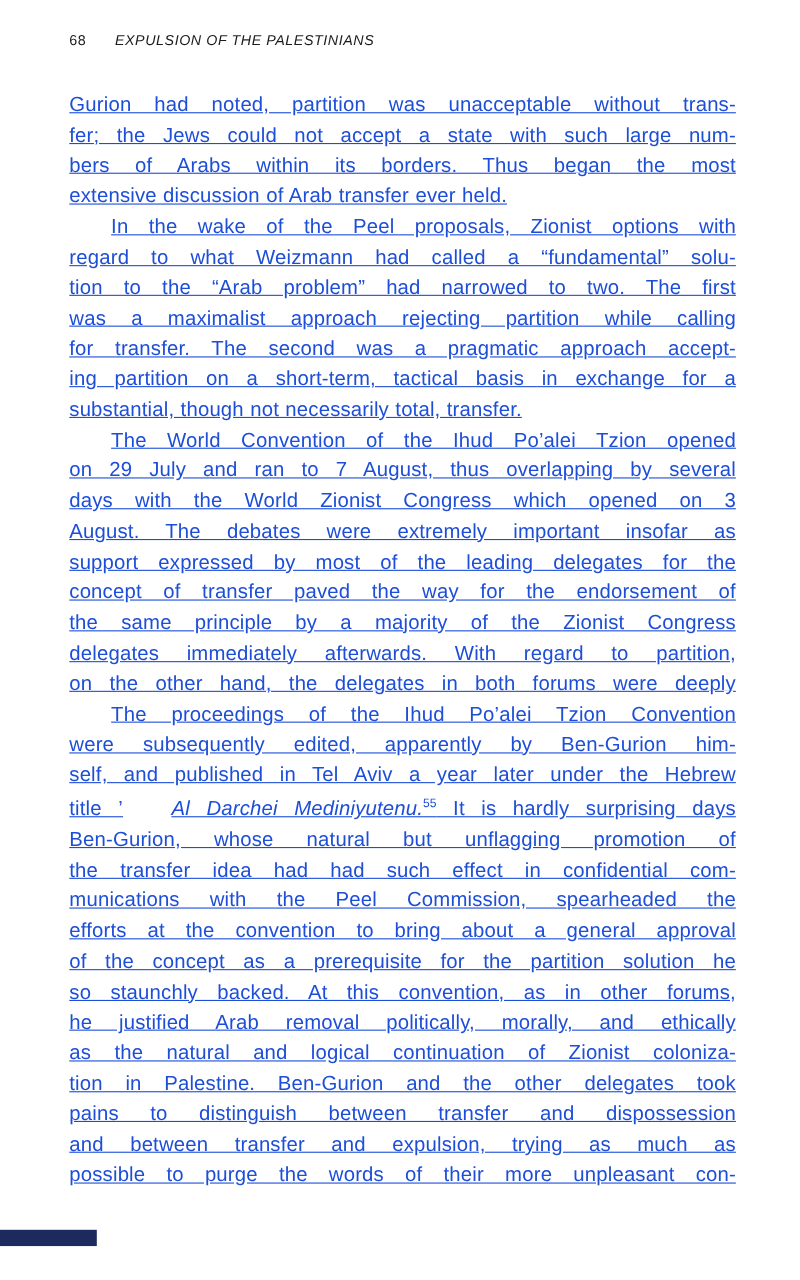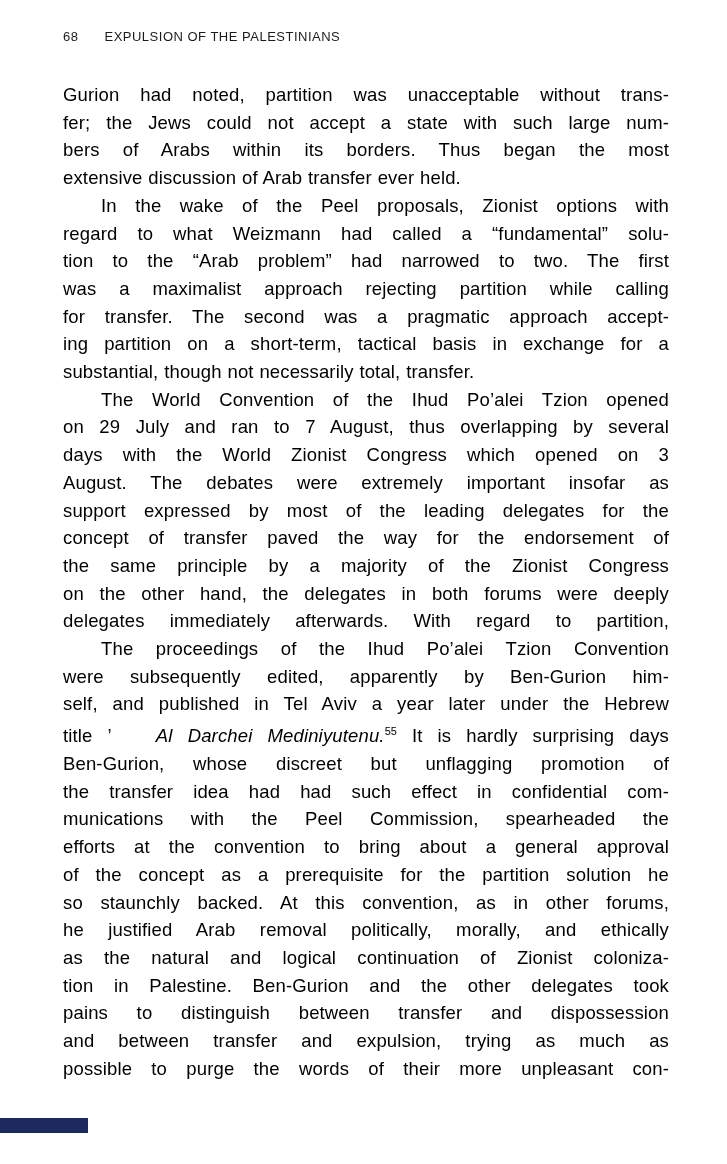--- a/index.html
+++ b/index.html
@@ -19,31 +19,32 @@
     left: 63px;
     right: 60px;
     display: flex;
     align-items: baseline;
     gap: 26px;
     font-size: 13px;
     letter-spacing: 0.5px;
     color: #1b1b1b;
   }
   .pagenum { font-size: 13px; }
-  .runtitle { text-transform: uppercase; }
+  .runtitle { text-transform: uppercase; font-style: italic; }
   .content {
     position: absolute;
     top: 81px;
     left: 63px;
     width: 606px;
     font-size: 18.5px;
     line-height: 27.7px;
     letter-spacing: 0.15px;
     word-spacing: 0.5px;
-    color: #000000;
+    color: #1d4ed8;
+    text-decoration: underline;
   }
   .para { margin: 0; }
   .line {
     text-align: justify;
     text-align-last: justify;
     white-space: normal;
   }
   .line.end { text-align-last: left; }
   .line.indent { text-indent: 38px; }
   .italic { font-style: italic; margin-left: 44px; }
@@ -86,29 +87,29 @@
         <div class="line end">substantial, though not necessarily total, transfer.</div>
       </div>
       <div class="para">
         <div class="line indent">The World Convention of the Ihud Po’alei Tzion opened</div>
         <div class="line">on 29 July and ran to 7 August, thus overlapping by several</div>
         <div class="line">days with the World Zionist Congress which opened on 3</div>
         <div class="line">August. The debates were extremely important insofar as</div>
         <div class="line">support expressed by most of the leading delegates for the</div>
         <div class="line">concept of transfer paved the way for the endorsement of</div>
         <div class="line">the same principle by a majority of the Zionist Congress</div>
+        <div class="line">delegates immediately afterwards. With regard to partition,</div>
         <div class="line">on the other hand, the delegates in both forums were deeply</div>
-        <div class="line">delegates immediately afterwards. With regard to partition,</div>
       </div>
       <div class="para">
         <div class="line indent">The proceedings of the Ihud Po’alei Tzion Convention</div>
         <div class="line">were subsequently edited, apparently by Ben-Gurion him-</div>
         <div class="line">self, and published in Tel Aviv a year later under the Hebrew</div>
         <div class="line"><span>title ’</span><span class="italic">Al Darchei Mediniyutenu.</span><span class="sup">55</span><span> It is hardly surprising days</span></div>
-        <div class="line">Ben-Gurion, whose discreet but unflagging promotion of</div>
+        <div class="line">Ben-Gurion, whose natural but unflagging promotion of</div>
         <div class="line">the transfer idea had had such effect in confidential com-</div>
         <div class="line">munications with the Peel Commission, spearheaded the</div>
         <div class="line">efforts at the convention to bring about a general approval</div>
         <div class="line">of the concept as a prerequisite for the partition solution he</div>
         <div class="line">so staunchly backed. At this convention, as in other forums,</div>
         <div class="line">he justified Arab removal politically, morally, and ethically</div>
         <div class="line">as the natural and logical continuation of Zionist coloniza-</div>
         <div class="line">tion in Palestine. Ben-Gurion and the other delegates took</div>
         <div class="line">pains to distinguish between transfer and dispossession</div>
         <div class="line">and between transfer and expulsion, trying as much as</div>

